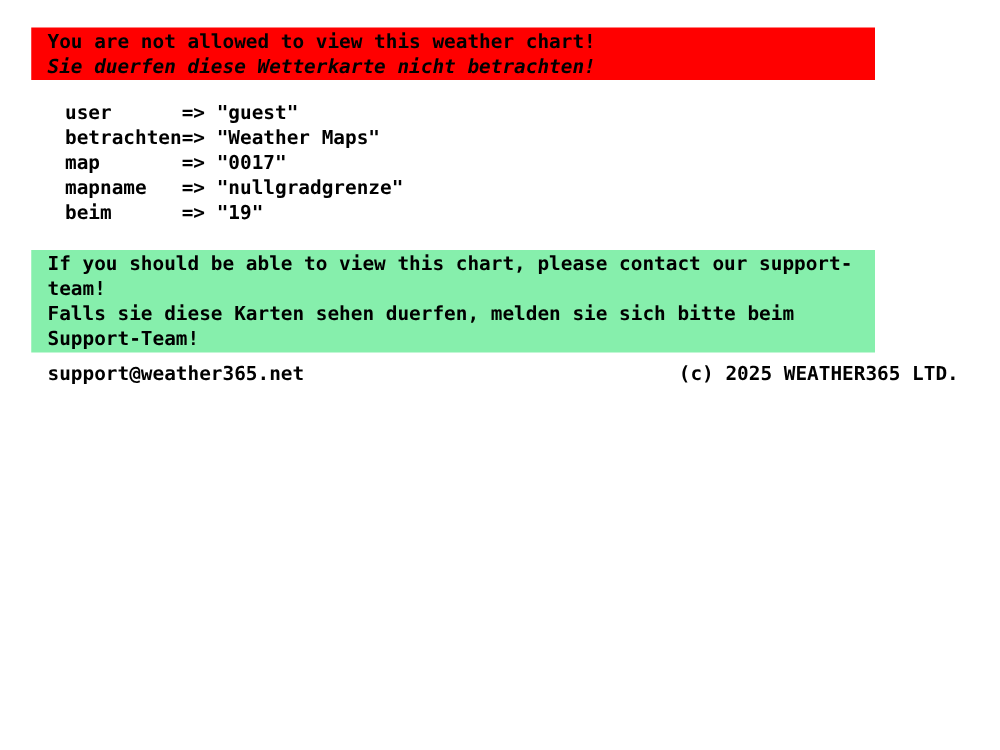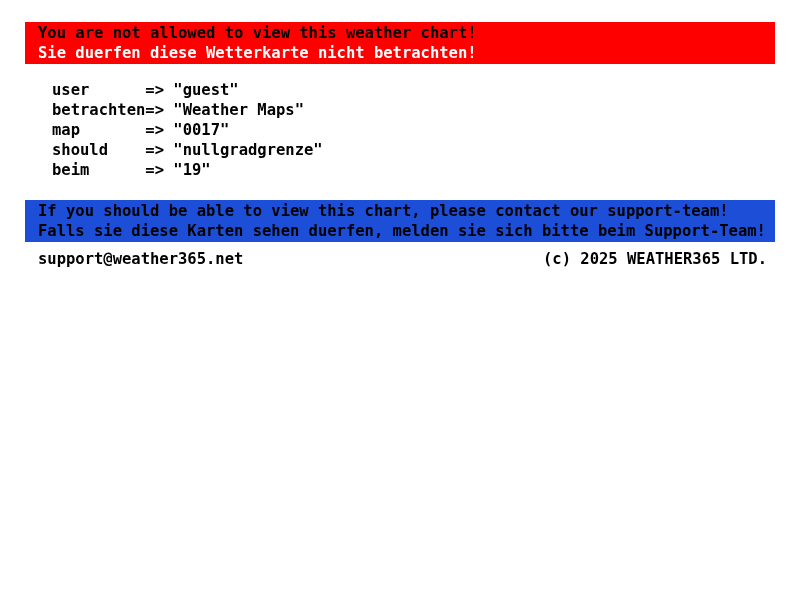--- a/index.html
+++ b/index.html
@@ -14,34 +14,34 @@
     background: #ffffff;
     font-family: "DejaVu Sans Mono", "Liberation Mono", monospace;
     font-weight: bold;
     font-size: 15.5px;
     line-height: 20px;
     color: #000000;
     overflow: hidden;
   }
   .banner {
     margin-left: 25px;
-    width: 750px;
+    width: 675px;
     box-sizing: border-box;
     padding: 1px 0 1px 13px;
   }
   .banner-red {
     background: #ff0000;
     margin-top: 22px;
   }
   .banner-green {
-    background: #1d4ed8;
+    background: #86efac;
     margin-top: 20px;
   }
   .line-black { color: #000000; }
-  .line-white { color: #ffffff; }
+  .line-white { color: #000000; font-style: italic; }
   .details {
     margin: 16px 0 0 38px;
   }
   .details .row { white-space: pre; }
   .details .key {
     display: inline-block;
     width: 10ch;
     margin-left: 14px;
   }
   .details .arrow { display: inline; }
@@ -61,21 +61,21 @@
 
   <div class="banner banner-red">
     <div class="line-black">You are not allowed to view this weather chart!</div>
     <div class="line-white">Sie duerfen diese Wetterkarte nicht betrachten!</div>
   </div>
 
   <div class="details">
     <div class="row"><span class="key">user</span><span class="arrow">=&gt;</span> <span class="value">"guest"</span></div>
     <div class="row"><span class="key">betrachten</span><span class="arrow">=&gt;</span> <span class="value">"Weather Maps"</span></div>
     <div class="row"><span class="key">map</span><span class="arrow">=&gt;</span> <span class="value">"0017"</span></div>
-    <div class="row"><span class="key">should</span><span class="arrow">=&gt;</span> <span class="value">"nullgradgrenze"</span></div>
+    <div class="row"><span class="key">mapname</span><span class="arrow">=&gt;</span> <span class="value">"nullgradgrenze"</span></div>
     <div class="row"><span class="key">beim</span><span class="arrow">=&gt;</span> <span class="value">"19"</span></div>
   </div>
 
   <div class="banner banner-green">
     <div class="line-black">If you should be able to view this chart, please contact our support-team!</div>
     <div class="line-black">Falls sie diese Karten sehen duerfen, melden sie sich bitte beim Support-Team!</div>
   </div>
 
   <div class="footer">
     <span>support@weather365.net</span>

